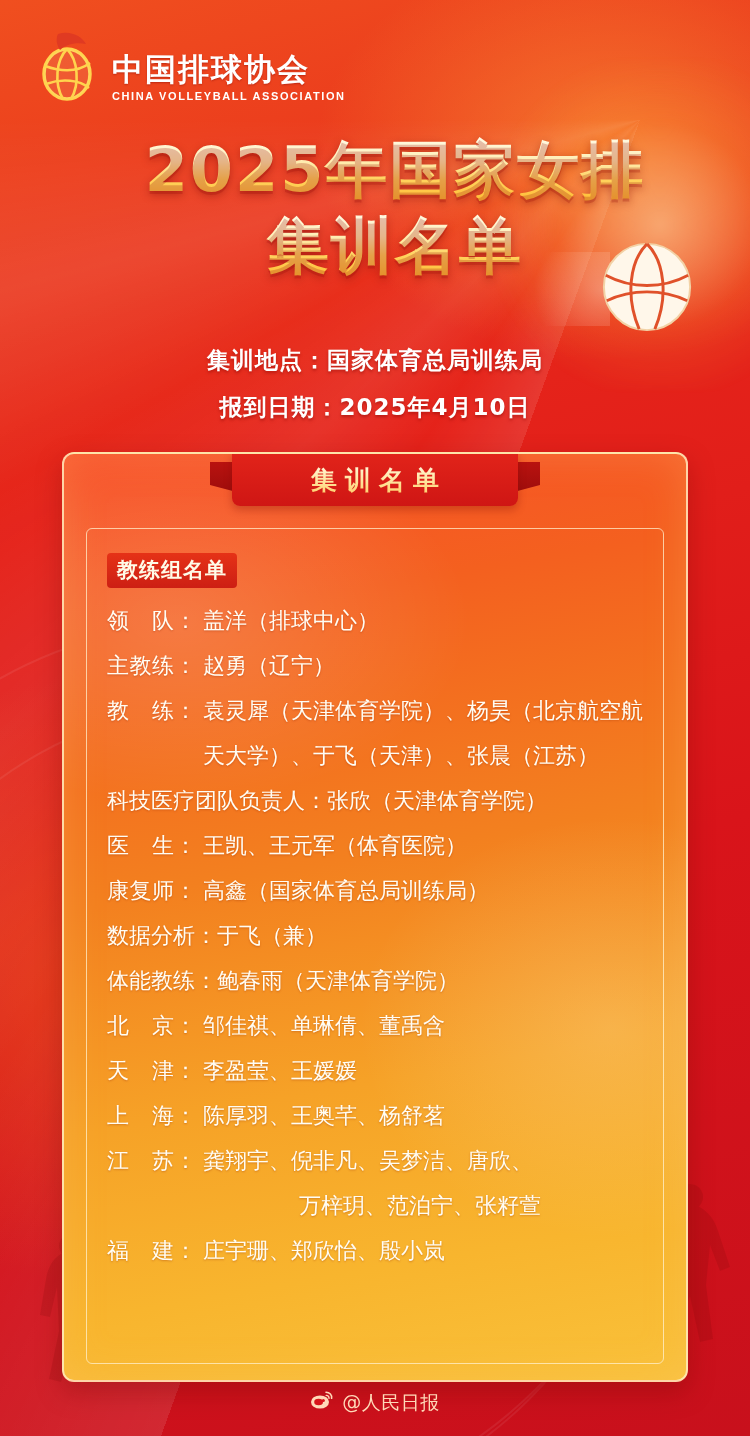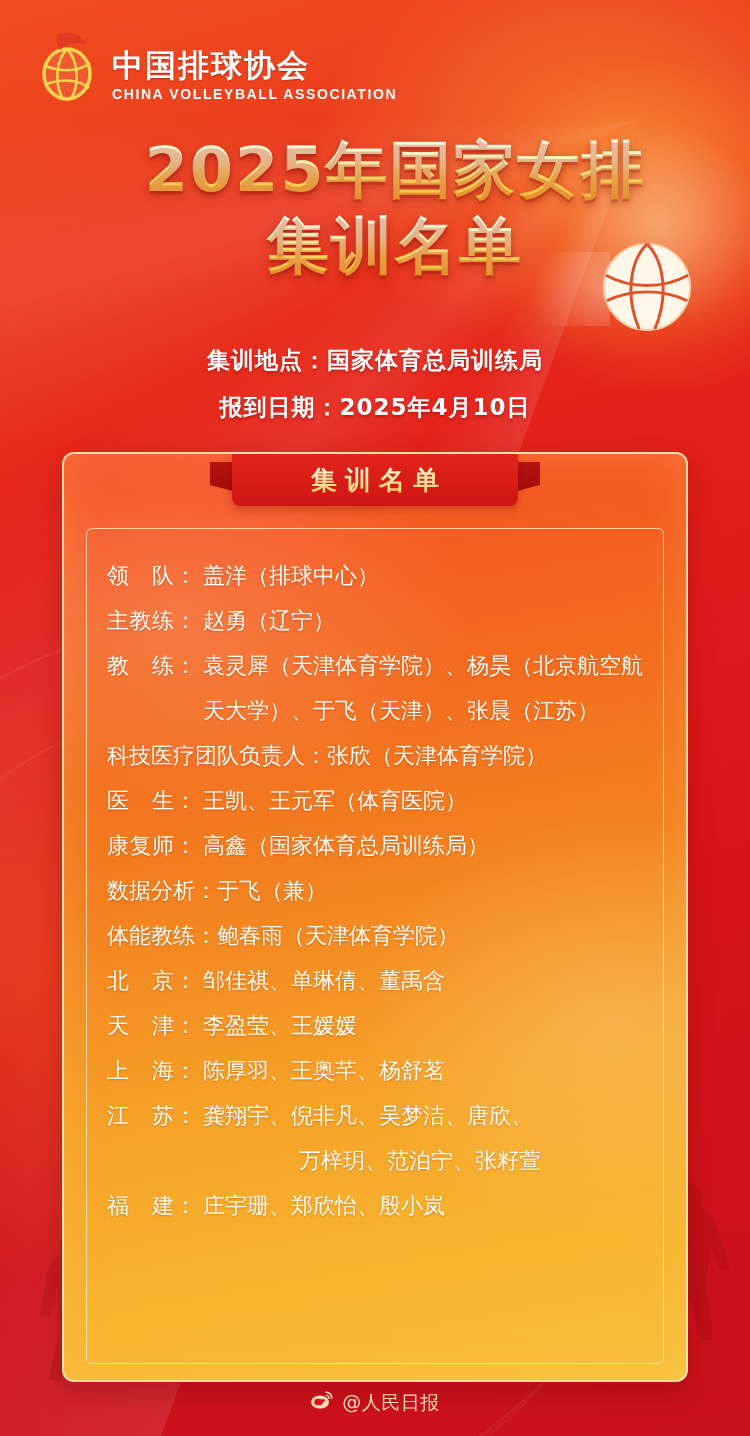--- a/index.html
+++ b/index.html
@@ -69,21 +69,21 @@
   .logo-text-cn {
     font-family: "DejaVu Sans", "Liberation Sans", sans-serif;
     font-size: 31px;
     font-weight: bold;
     color: #fff;
     letter-spacing: 2px;
     line-height: 1.05;
     text-shadow: 0 1px 2px rgba(120,0,0,0.4);
   }
   .logo-text-en {
-    font-size: 14px;
+    font-size: 11px;
     font-weight: bold;
     color: #fff;
     letter-spacing: 1.6px;
     margin-top: 4px;
   }
 
   
   .title-wrap {
     position: absolute;
     left: 0; right: 0; top: 132px;
@@ -308,20 +308,21 @@
 
   <div class="ribbon">
     <div class="ribbon-wing left"></div>
     <div class="ribbon-wing right"></div>
     <div class="ribbon-body"></div>
     <div class="ribbon-text">集训名单</div>
   </div>
 
   <div class="card-inner">
 
+    <div class="section-tag">教练组名单</div>
 
     <div class="entry">
       <span class="label">领　队：</span>
       <span class="value">盖洋（排球中心）</span>
     </div>
     <div class="entry">
       <span class="label">主教练：</span>
       <span class="value">赵勇（辽宁）</span>
     </div>
     <div class="entry wrap">

